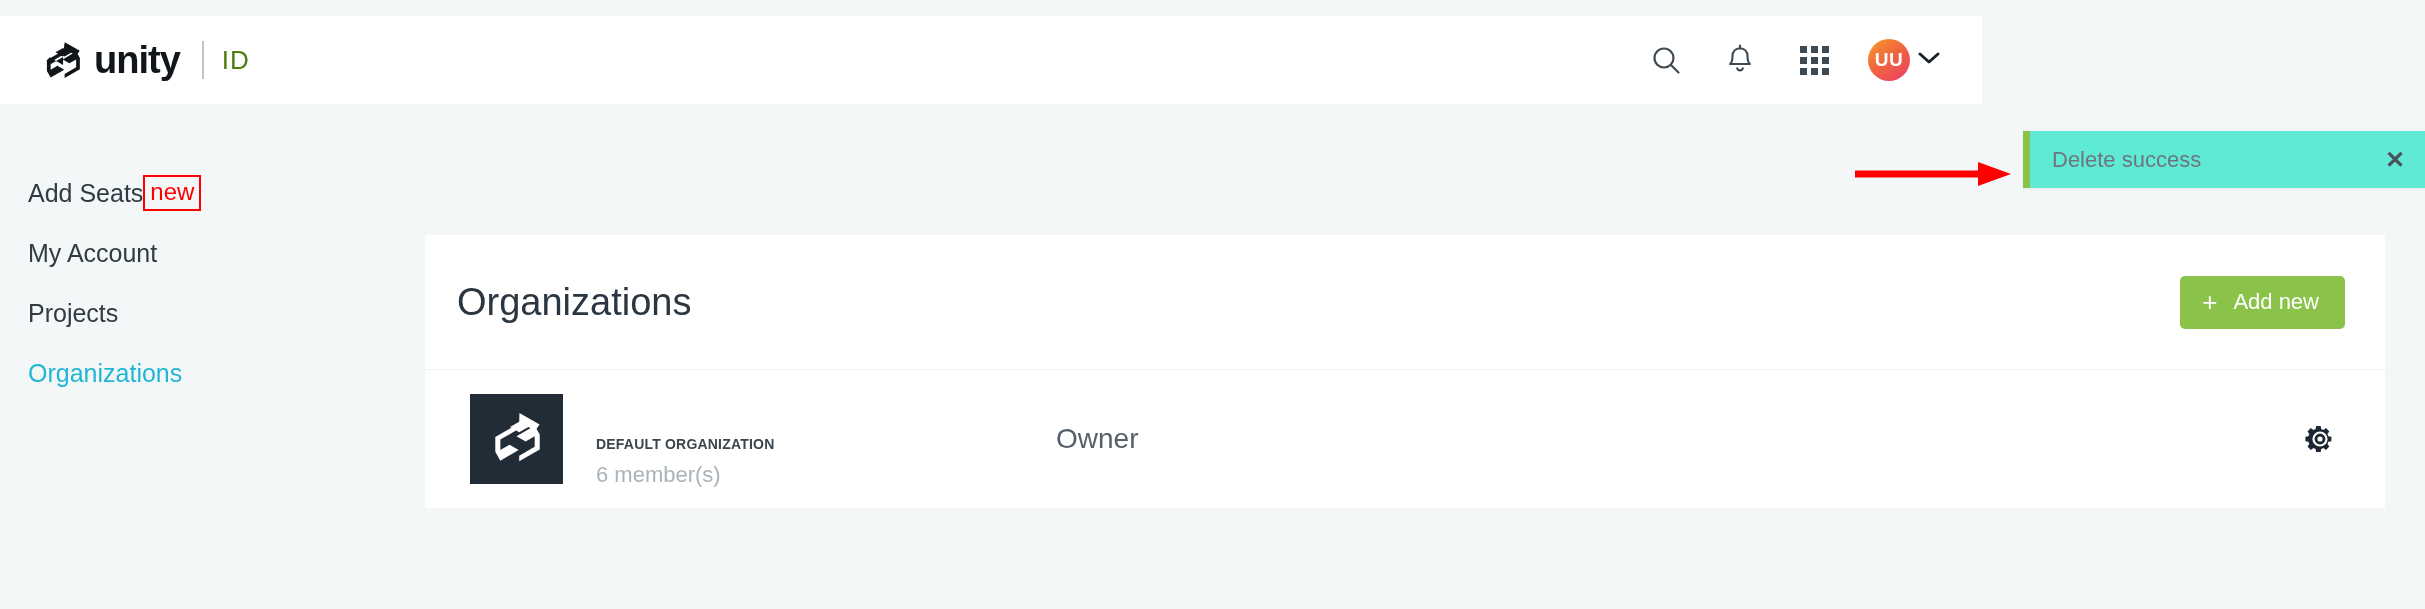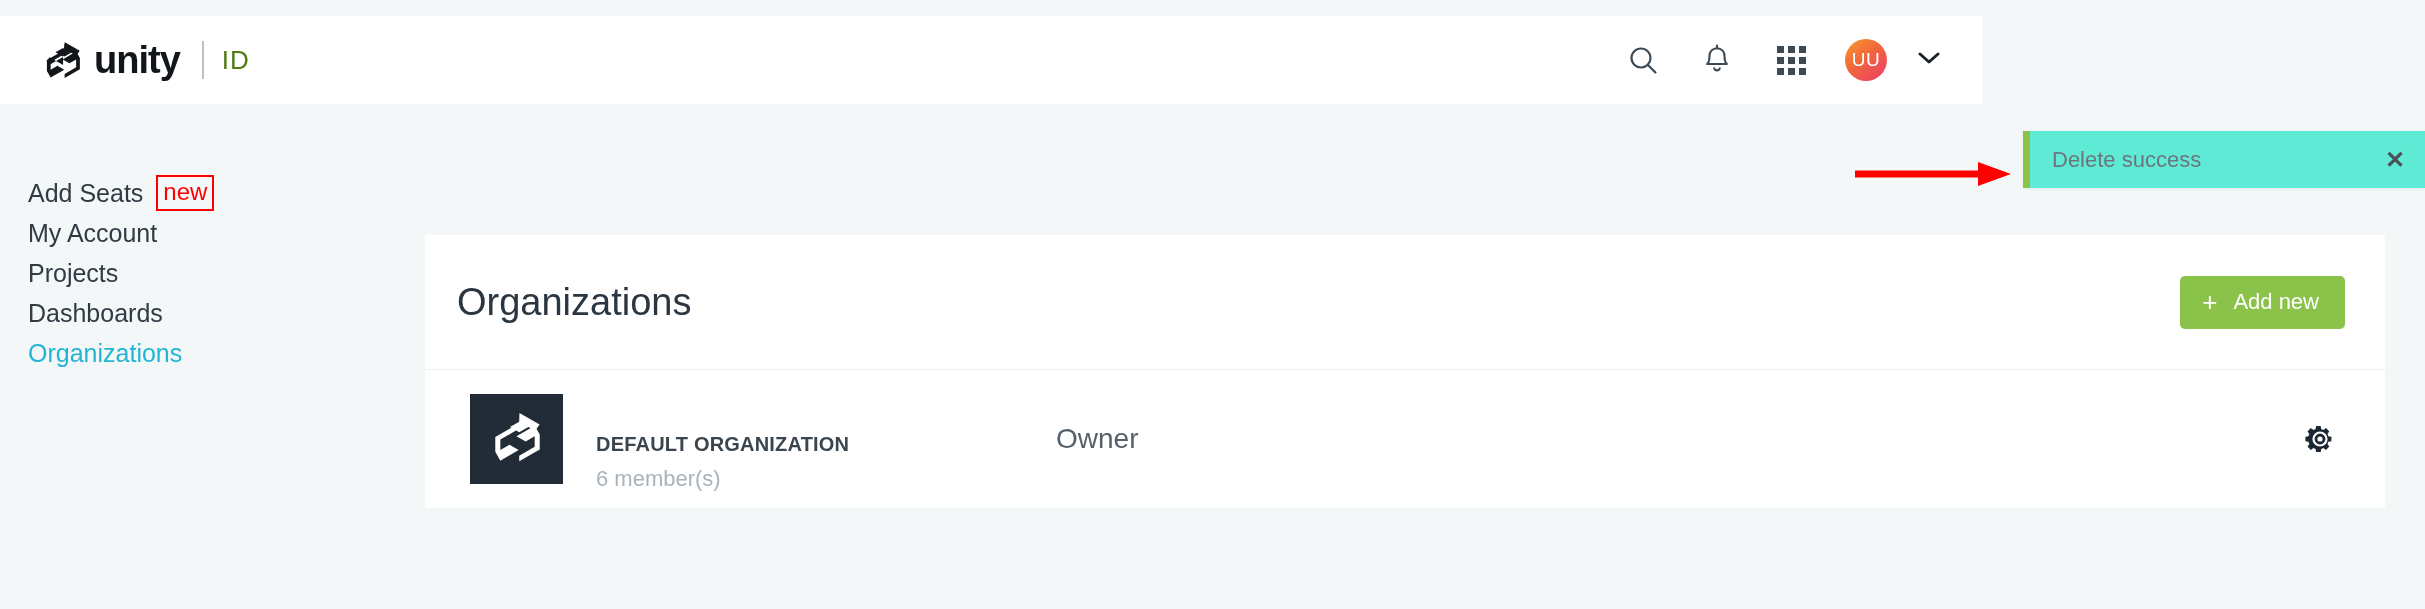--- a/index.html
+++ b/index.html
@@ -62,21 +62,21 @@
     cursor: pointer;
   }
   .icon-btn svg { display: block; }
   .grid-icon {
     display: grid;
     grid-template-columns: repeat(3, 7px);
     grid-template-rows: repeat(3, 7px);
     gap: 4px;
   }
   .grid-icon i { background: #3d4a54; display: block; width: 7px; height: 7px; }
-  .avatar-wrap { display: flex; align-items: center; gap: 31px; cursor: pointer; }
+  .avatar-wrap { display: flex; align-items: center; gap: 8px; cursor: pointer; font-weight: bold; }
   .avatar {
     width: 42px; height: 42px; border-radius: 50%;
     background: linear-gradient(140deg, #f89b2a 0%, #f0673c 45%, #ec3b6b 100%);
     color: #fff;
     font-size: 19px;
     display: flex; align-items: center; justify-content: center;
     letter-spacing: .5px;
   }
 
   
@@ -90,24 +90,23 @@
   .nav-item {
     display: flex;
     align-items: center;
     height: 40px;
     padding-left: 28px;
     font-size: 25px;
     color: #303b44;
     cursor: pointer;
     white-space: nowrap;
   }
-  .nav-item + .nav-item { }
+  .nav-item + .nav-item { margin-top: 20px; }
   .nav-item.active { color: #22b5d4; }
   .nav-badge {
-    margin-left: 13px;
     border: 2px solid #ff0000;
     color: #ff0000;
     font-size: 24px;
     line-height: 1;
     padding: 3px 5px 5px;
   }
   .nav-secondary { margin-top: 50px; }
   .nav-sub {
     display: flex;
     align-items: center;
@@ -163,21 +162,21 @@
     cursor: pointer;
   }
   .org-logo {
     width: 93px; height: 90px;
     background: #222c36;
     display: flex; align-items: center; justify-content: center;
     flex: 0 0 auto;
   }
   .org-meta { margin-left: 33px; width: 460px; }
   .org-name {
-    font-size: 20px;
+    font-size: 14px;
     font-weight: bold;
     color: #3b454e;
     letter-spacing: .2px;
     margin-top: 46px;
   }
   .org-members {
     font-size: 22px;
     color: #aab3ba;
     margin-top: 10px;
   }
@@ -289,23 +288,20 @@
     </div>
 
     <div class="nav-item">
       <span>My Account</span>
     </div>
 
     <div class="nav-item">
       <span>Projects</span>
     </div>
 
-    <div class="nav-item">
-      <span>Dashboards</span>
-    </div>
 
     <div class="nav-item active">
       <span>Organizations</span>
     </div>
   </div>
 
 </nav>
 
 <main class="card">
 

